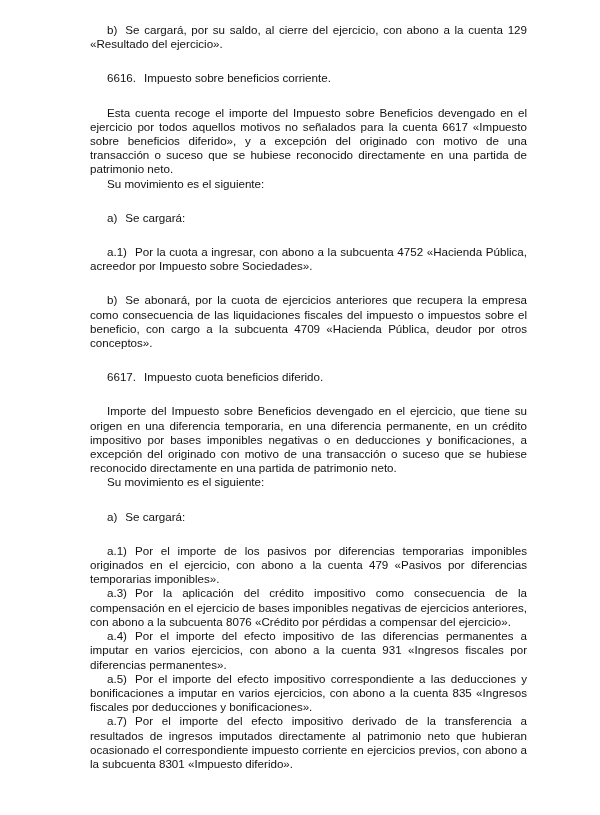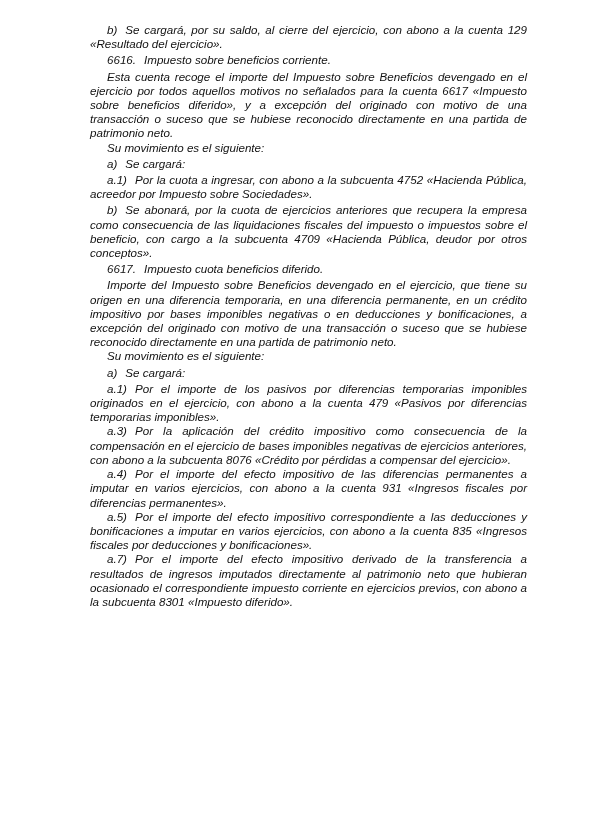--- a/index.html
+++ b/index.html
@@ -20,23 +20,22 @@
       width: 437px;
       font-family: "Liberation Sans", sans-serif;
       font-size: 11.6px;
       line-height: 14.2px;
       color: #111111;
     }
     .p {
       margin: 0;
       text-align: justify;
       text-indent: 17px;
-      font-style: italic;
     }
-    .gap { margin-top: 2px; }
+    .gap { margin-top: 20px; }
     .lead { display: inline; }
     .sp { display: inline-block; width: 8px; }
   </style>
 </head>
 <body>
 
 <div class="page">
   <p class="p"><span class="lead">b)</span><span class="sp"></span><span class="txt">Se cargará, por su saldo, al cierre del ejercicio, con abono a la cuenta 129 «Resultado del ejercicio».</span></p>
 
   <p class="p gap"><span class="lead">6616.</span><span class="sp"></span><span class="txt">Impuesto sobre beneficios corriente.</span></p>

